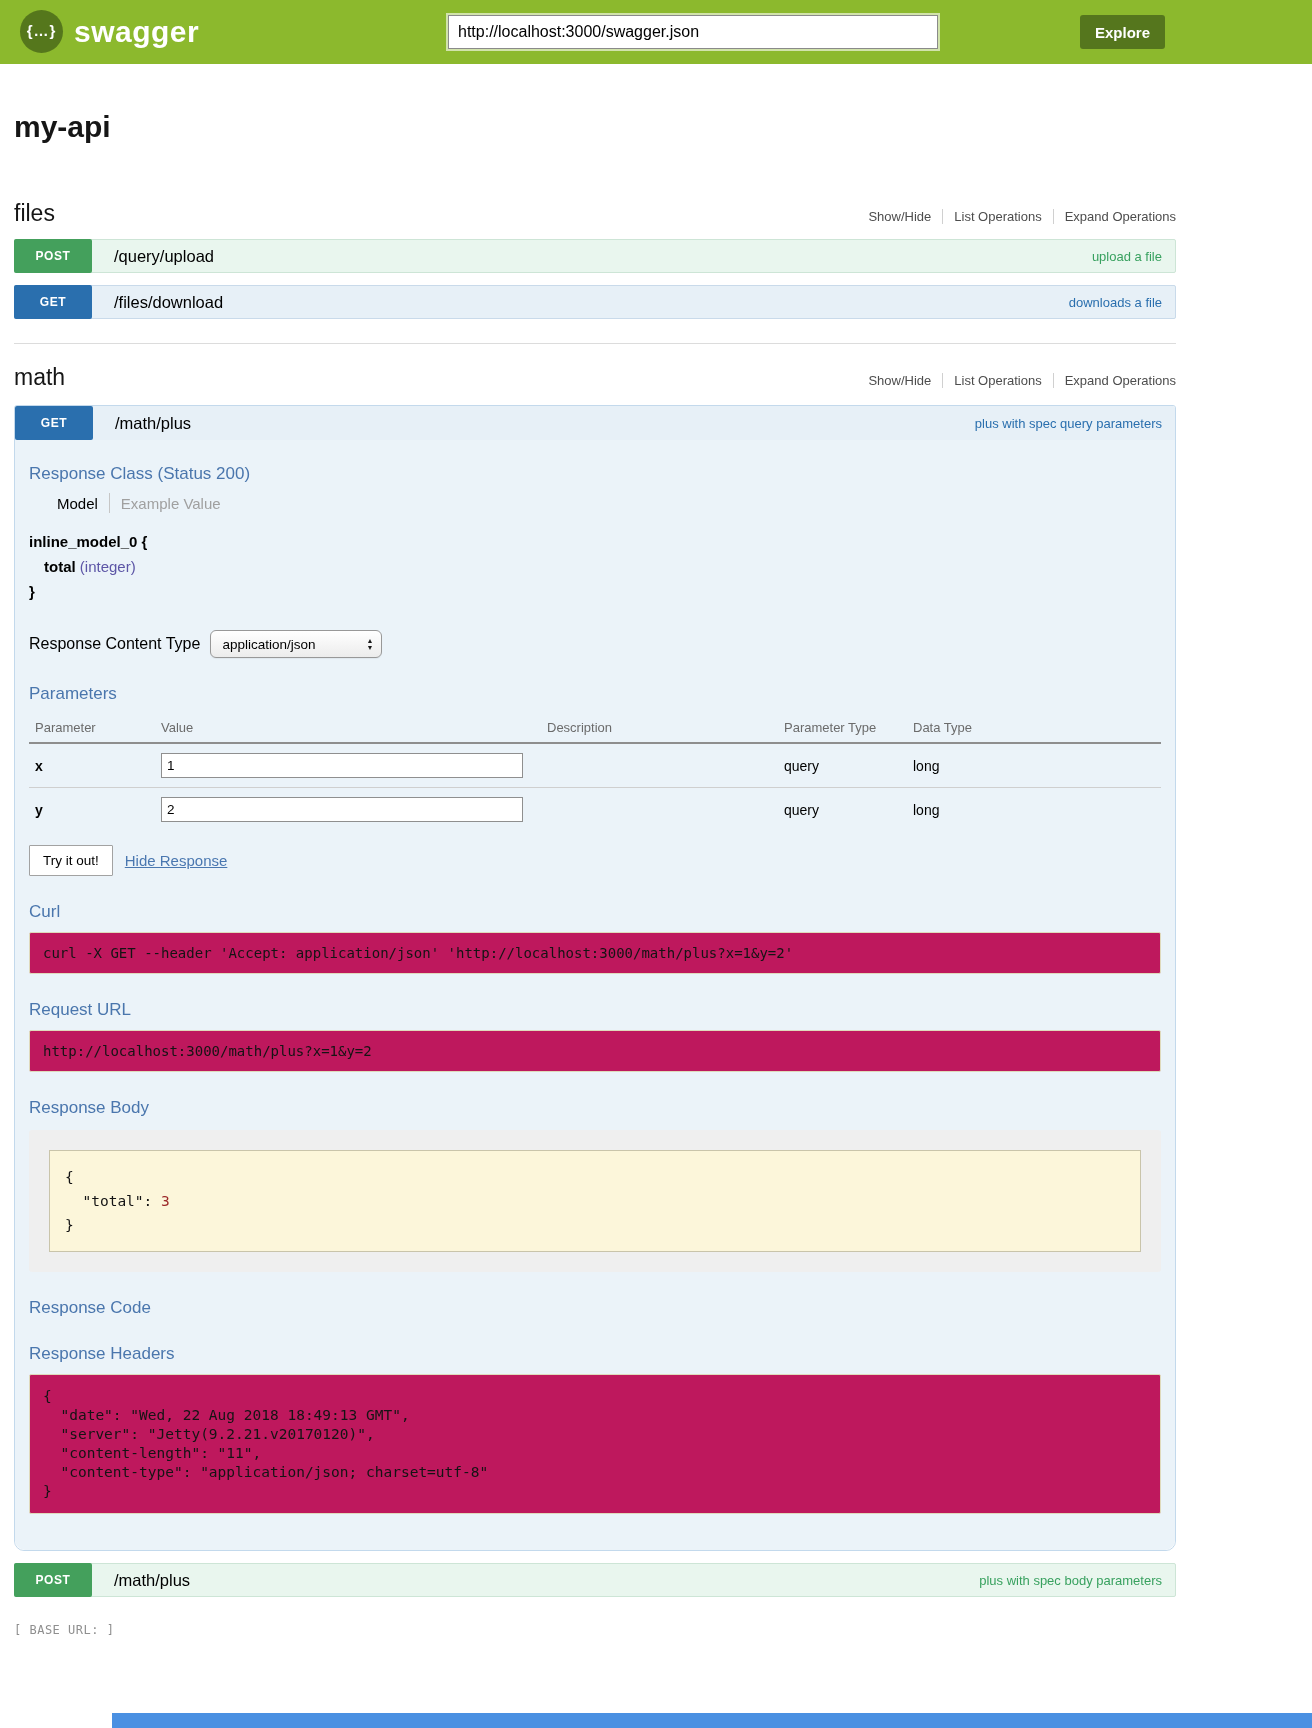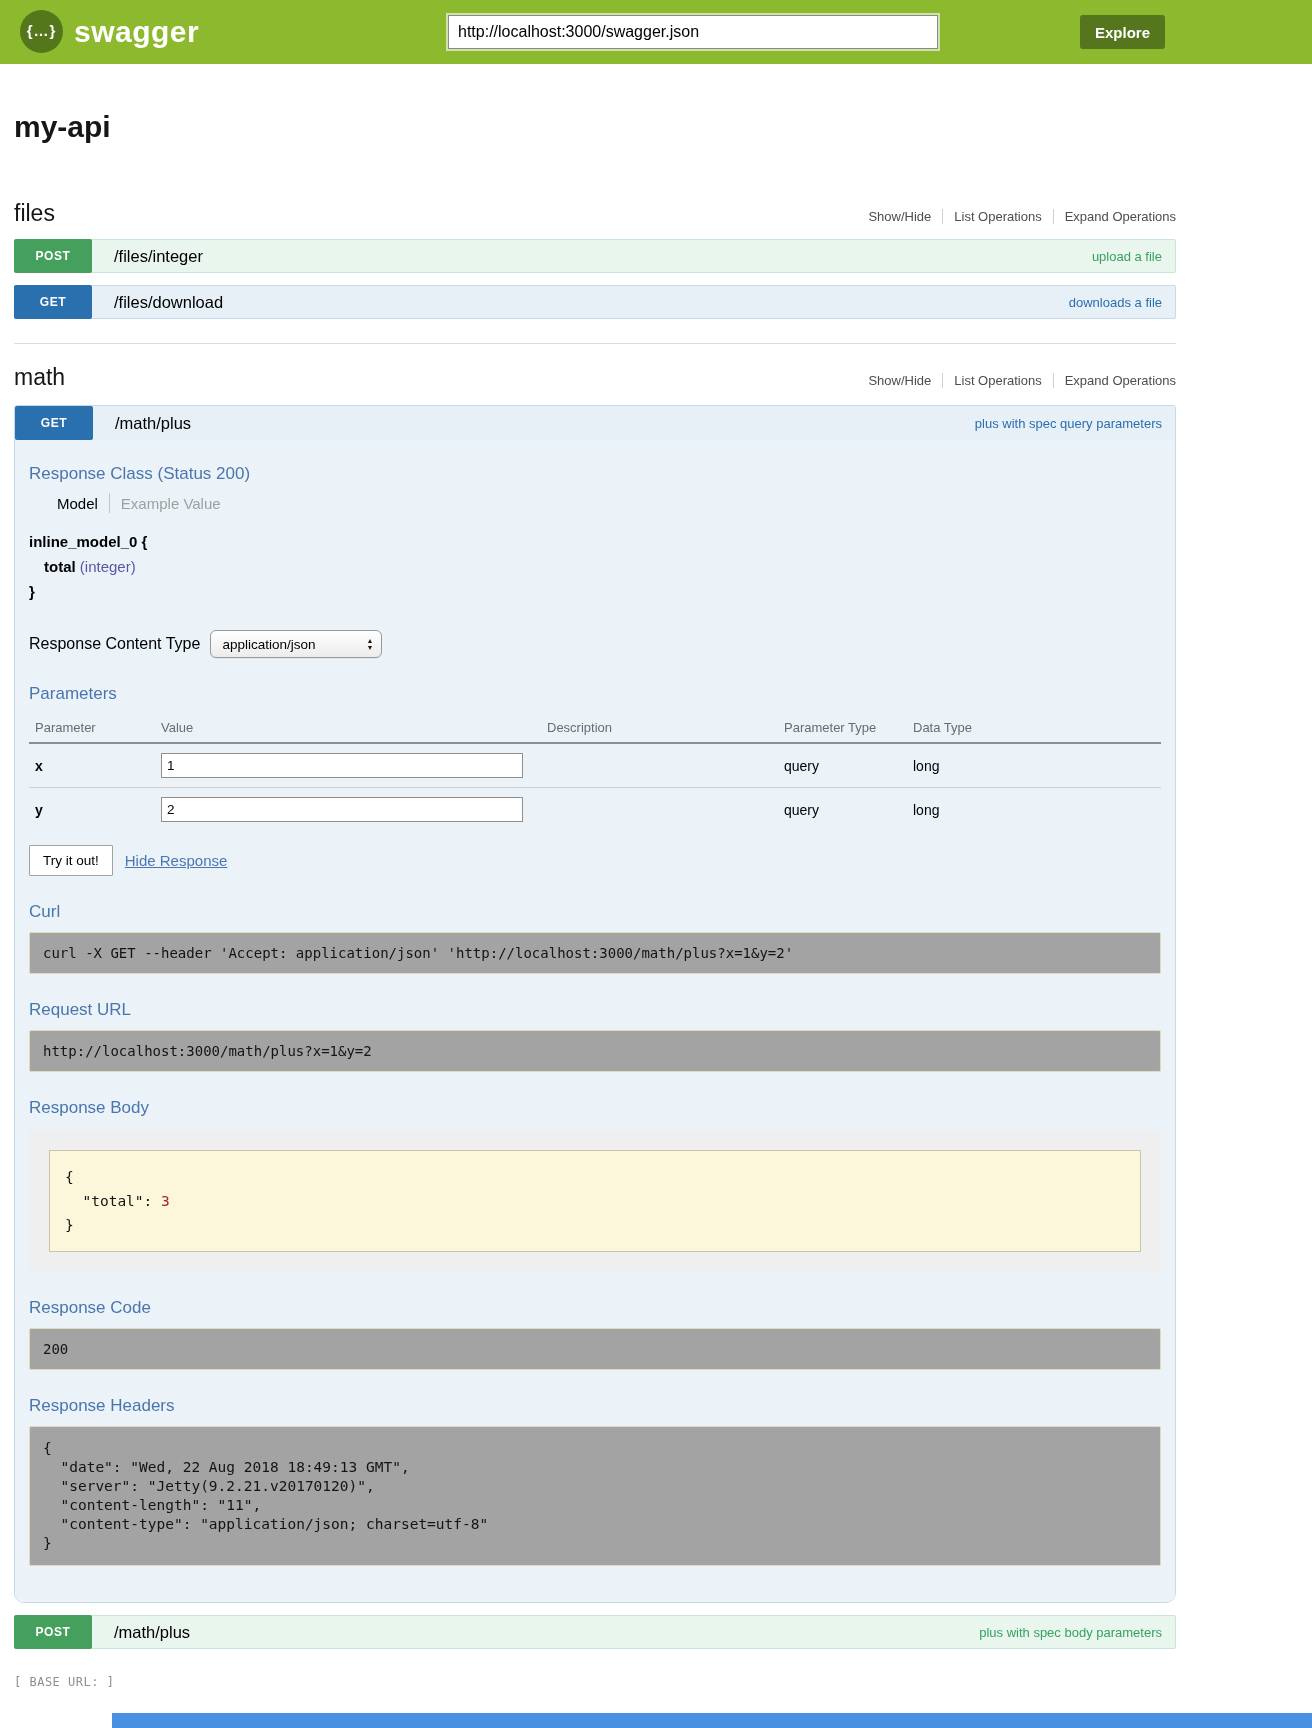--- a/index.html
+++ b/index.html
@@ -100,21 +100,21 @@
   .params-table td { padding:9px 0; font-size:14px; vertical-align:middle; }
   .params-table tbody tr:first-child td { border-bottom:1px solid #cfcfcf; }
   .pname { font-weight:bold; font-size:15px; }
   .param-input { width:362px; height:25px; border:1px solid #8f8f8f; padding:2px 5px; font-size:13.5px; font-family:inherit; }
 
   .try-row { display:flex; align-items:center; margin-top:14px; }
   .try-btn { background:#fff; border:1px solid #a2a2a2; border-radius:1px; padding:7px 13px; font-size:13.5px; font-family:inherit; cursor:pointer; }
   .hide-response { margin-left:12px; color:#4a77b0; text-decoration:underline; font-size:15px; cursor:pointer; }
 
   .code-box {
-    margin-top:10px; background:#a3a3a3; border:1px solid #dfdabc; border-radius:2px;
+    margin-top:10px; background:#be185d; border:1px solid #dfdabc; border-radius:2px;
     padding:12px 13px; font-family:"DejaVu Sans Mono","Liberation Mono",monospace;
     font-size:14px; color:#141414; white-space:pre; overflow:hidden;
   }
   pre.code-box { margin:10px 0 0; }
   .headers-box { line-height:19px; font-size:14.5px; }
 
   .gray-wrap { margin-top:12px; background:#efefef; border-radius:3px; padding:20px; }
   .code-inner {
     background:#fcf6da; border:1px solid #c9c4aa; padding:14px 15px;
     font-family:"DejaVu Sans Mono","Liberation Mono",monospace; font-size:14.5px;
@@ -148,21 +148,21 @@
       <h2 class="resource-title">files</h2>
       <div class="resource-links">
         <span class="ctl">Show/Hide</span>
         <span class="ctl">List Operations</span>
         <span class="ctl">Expand Operations</span>
       </div>
     </div>
 
     <div class="op-row post">
       <span class="badge post">POST</span>
-      <a class="op-path">/files/integer</a>
+      <a class="op-path">/query/upload</a>
       <a class="op-summary sum-post">upload a file</a>
     </div>
 
     <div class="op-row get">
       <span class="badge get">GET</span>
       <a class="op-path">/files/download</a>
       <a class="op-summary sum-get">downloads a file</a>
     </div>
   </section>
 
@@ -266,21 +266,20 @@
         <h4 class="sub-heading">Response Body</h4>
         <div class="gray-wrap">
           <div class="code-inner">
             <div class="pre-line">{</div>
             <div class="pre-line"><span>  "total": </span><span class="json-num">3</span></div>
             <div class="pre-line">}</div>
           </div>
         </div>
 
         <h4 class="sub-heading">Response Code</h4>
-        <div class="code-box">200</div>
 
         <h4 class="sub-heading">Response Headers</h4>
         <pre class="code-box headers-box">{
   "date": "Wed, 22 Aug 2018 18:49:13 GMT",
   "server": "Jetty(9.2.21.v20170120)",
   "content-length": "11",
   "content-type": "application/json; charset=utf-8"
 }</pre>
 
       </div>

